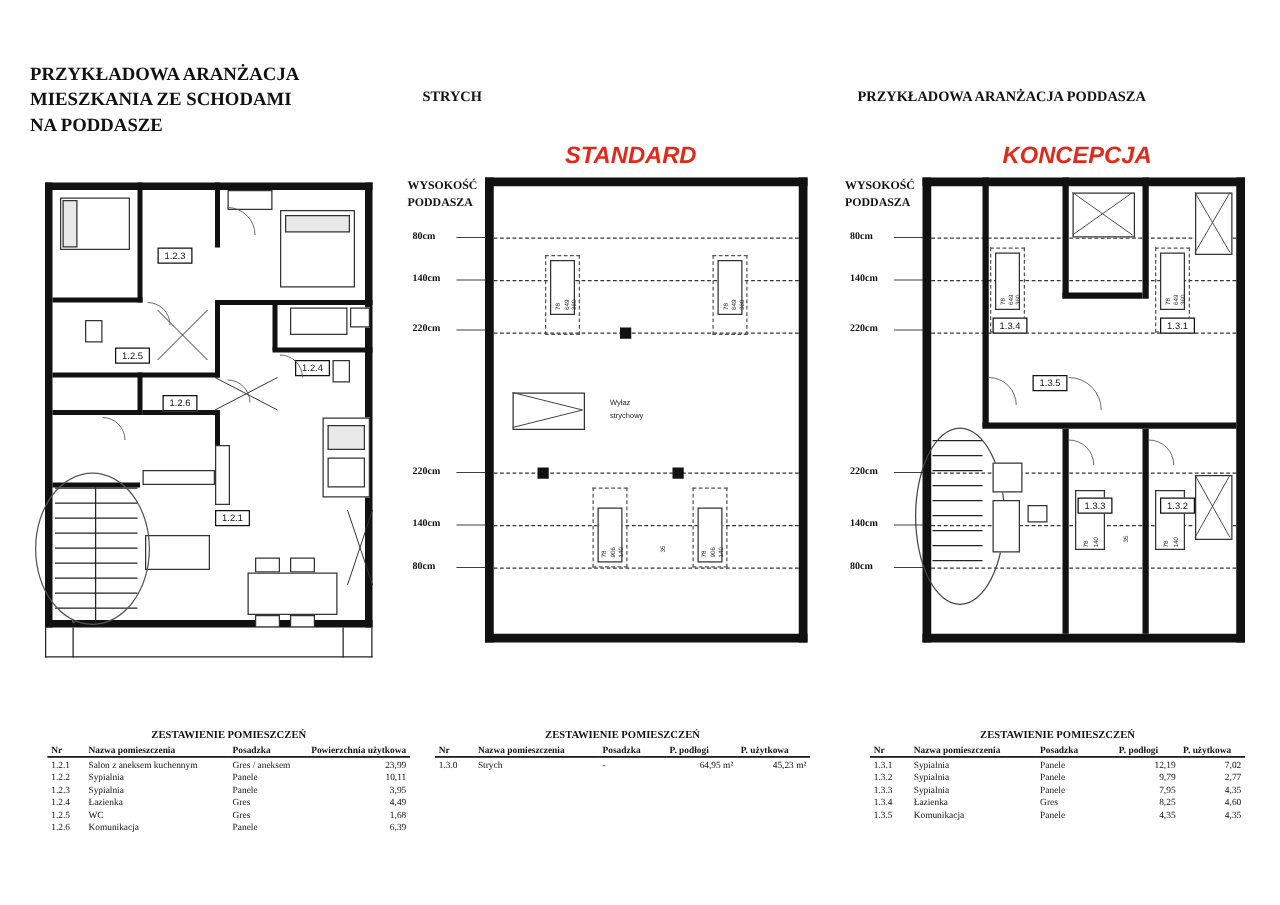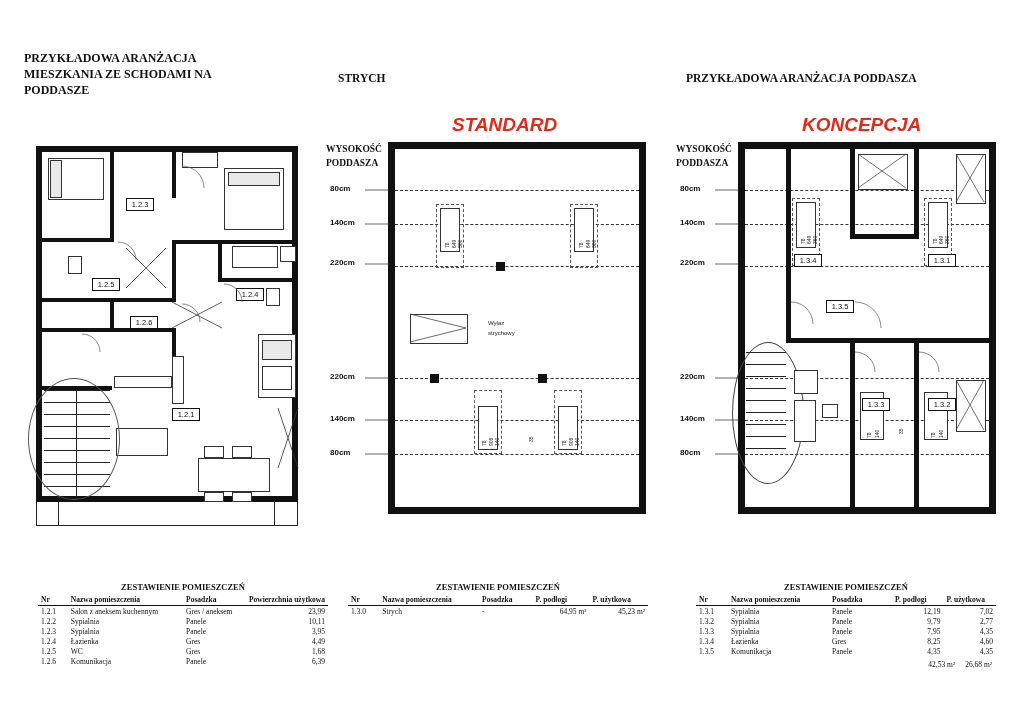--- a/index.html
+++ b/index.html
@@ -11,21 +11,21 @@
     position:relative;
   }
   .page{position:absolute;inset:0;}
   
   .main-title{
     position:absolute;left:0;top:8px;width:1024px;text-align:center;
     font-size:21px;font-weight:bold;letter-spacing:0.2px;
   }
   .sub-left{
     position:absolute;left:24px;top:50px;width:215px;
-    font-size:12px;font-weight:bold;line-height:1.35;
+    font-size:15px;font-weight:bold;line-height:1.35;
   }
   .sub-center-italic{
     position:absolute;left:243px;top:44px;width:480px;
     font-size:17px;font-style:italic;color:#e02a1b;
     font-family:"Liberation Sans", sans-serif;
   }
   .sub-strych{
     position:absolute;left:338px;top:72px;
     font-size:11.5px;font-weight:bold;
   }
@@ -52,21 +52,21 @@
   .thin{position:absolute;background:#222;}
   .room-tag{
     position:absolute;border:1px solid #111;background:#fff;
     font-size:7.5px;text-align:center;line-height:11px;height:11px;
     font-family:"Liberation Sans", sans-serif;
   }
   .furn{position:absolute;border:1px solid #333;background:#fff;}
   .furn-fill{position:absolute;border:1px solid #333;background:#e9e9e9;}
   .dash{position:absolute;border-top:1px dashed #333;}
   .dashbox{position:absolute;border:1px dashed #555;}
-  .dimtxt{position:absolute;font-size:8px;font-family:Liberation Sans, sans-serif;font-weight:bold;text-align:right;}
+  .dimtxt{position:absolute;font-size:8px;font-family:Liberation Serif, serif;font-weight:bold;text-align:right;}
   .tiny{position:absolute;font-size:5px;font-family:"Liberation Sans", sans-serif;color:#222;}
   .tiny-rot{transform:rotate(-90deg);transform-origin:left top;}
   .arcline{position:absolute;border:1px solid #444;border-radius:50%;}
   .blackblock{position:absolute;background:#111;}
 
   
   .tbl{position:absolute;font-family:"Liberation Serif", serif;}
   .tbl .cap{text-align:center;font-size:8.5px;font-weight:bold;margin-bottom:2px;}
   .tbl table{border-collapse:collapse;font-size:7.5px;}
   .tbl th{font-weight:bold;padding:1px 3px;text-align:left;border-bottom:1px solid #111;white-space:nowrap;}
@@ -460,19 +460,15 @@
         </tr>
         <tr>
           <td>1.3.5</td>
           <td>Komunikacja</td>
           <td>Panele</td>
           <td class="num">4,35</td>
           <td class="num">4,35</td>
         </tr>
       </tbody>
     </table>
-    <div style="display:flex;justify-content:flex-end;gap:10px;font-size:7.5px;padding-top:4px;padding-right:4px;">
-      <span>42,53 m²</span>
-      <span>26,68 m²</span>
-    </div>
   </div>
 
 </div>
 
 </body></html>

